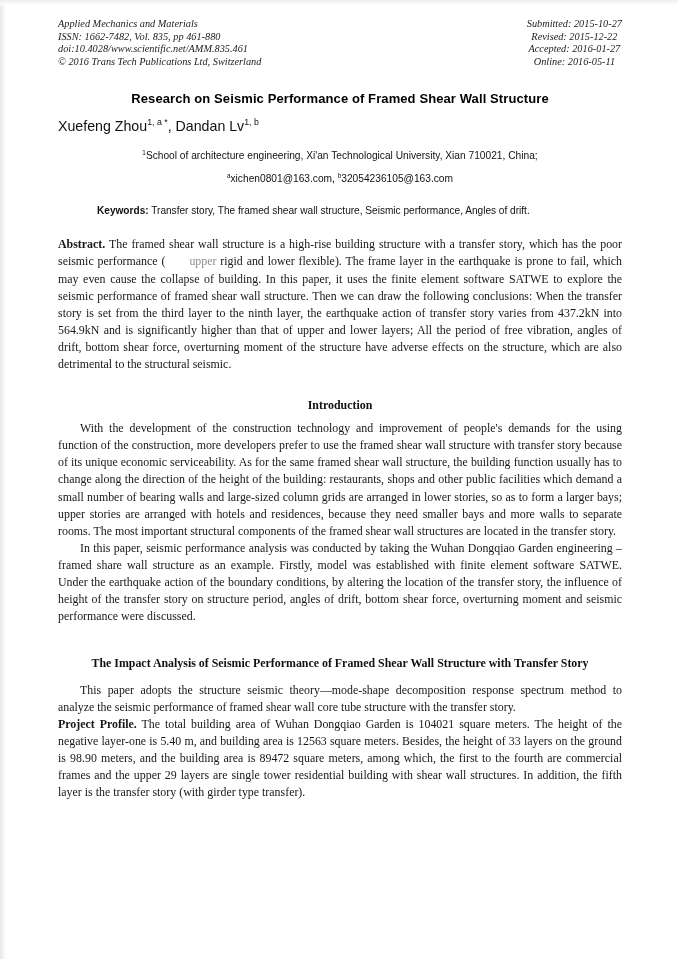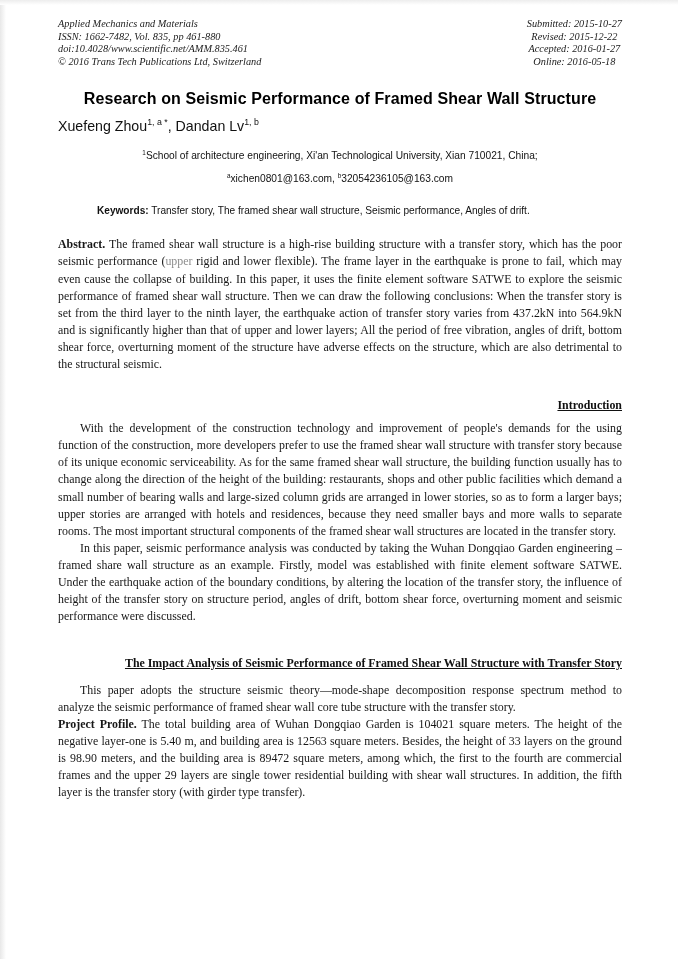--- a/index.html
+++ b/index.html
@@ -53,21 +53,21 @@
   }
   .jheader-left { text-align: left; }
   .jheader-right { text-align: center; white-space: nowrap; }
   .jheader div { white-space: nowrap; }
 
   
   .title {
     text-align: center;
     font-family: "Liberation Sans", sans-serif;
     font-weight: bold;
-    font-size: 16px;
+    font-size: 13px;
     line-height: 18px;
     letter-spacing: 0.1px;
     color: #000;
     margin: 0 0 9px 0;
   }
   .authors {
     font-family: "Liberation Sans", sans-serif;
     font-size: 14.2px;
     line-height: 18px;
     color: #111;
@@ -112,34 +112,33 @@
     font-family: "Liberation Serif", serif;
     font-size: 11.9px;
     line-height: 17.1px;
     text-align: justify;
     color: #171717;
     margin: 0;
     hyphens: none;
   }
   .abstract { margin-bottom: 12px; }
   .abstract b, .para b { font-weight: bold; }
-  .dim { color: #8d8d8d; }
+  .dim { color: #8d8d8d; margin-left: 24px; }
 
   .para { margin-bottom: 0; }
   .para.indent { text-indent: 22px; }
 
   h2.section {
     font-family: "Liberation Serif", serif;
     font-weight: bold;
     font-size: 11.9px;
     line-height: 16px;
     color: #111;
     margin: 24px 0 7px 0;
-    text-align: right;
-    text-decoration: underline;
+    text-align: center;
   }
   h2.section.wide {
     line-height: 17.4px;
     margin: 30px 0 9px 0;
   }
 </style>
 </head>
 <body>
 
 <div class="page">
@@ -151,21 +150,21 @@
     <div class="jheader-left">
       <div>Applied Mechanics and Materials</div>
       <div>ISSN: 1662-7482, Vol. 835, pp 461-880</div>
       <div>doi:10.4028/www.scientific.net/AMM.835.461</div>
       <div>© 2016 Trans Tech Publications Ltd, Switzerland</div>
     </div>
     <div class="jheader-right">
       <div>Submitted: 2015-10-27</div>
       <div>Revised: 2015-12-22</div>
       <div>Accepted: 2016-01-27</div>
-      <div>Online: 2016-05-18</div>
+      <div>Online: 2016-05-11</div>
     </div>
   </div>
 
   <h1 class="title">Research on Seismic Performance of Framed Shear Wall Structure</h1>
 
   <div class="authors">
     <span>Xuefeng Zhou</span><sup>1, a *</sup><span>, </span><span>Dandan Lv</span><sup>1, b</sup>
   </div>
 
   <div class="affil">

